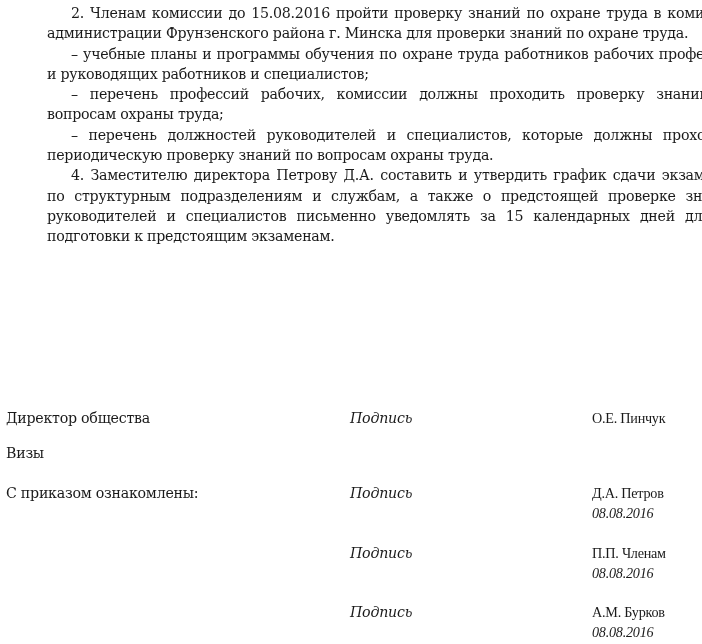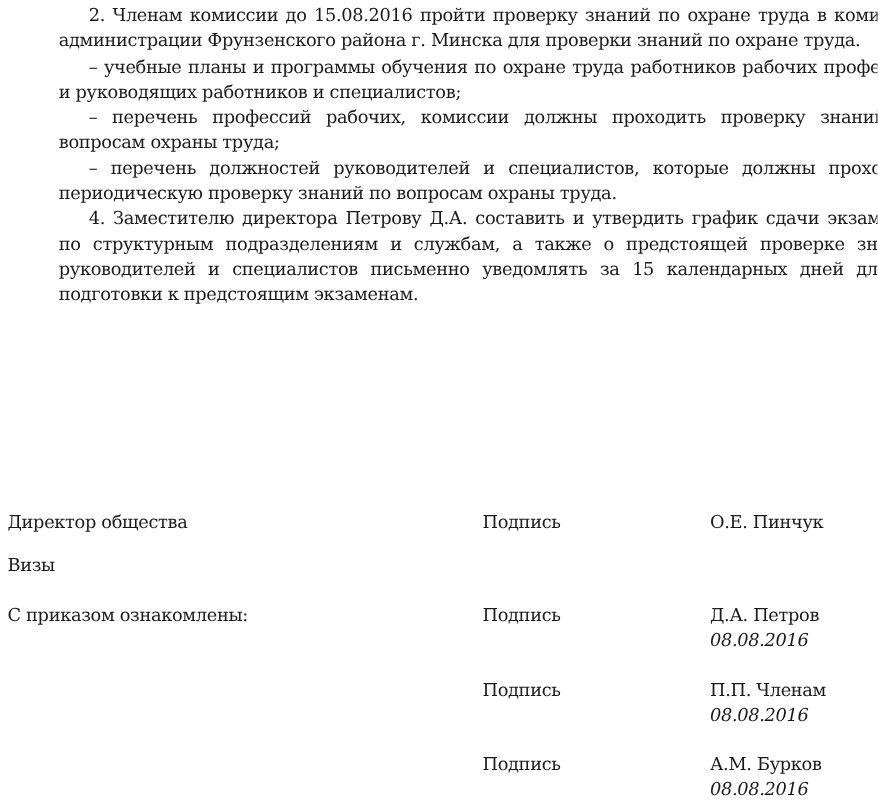--- a/index.html
+++ b/index.html
@@ -15,22 +15,22 @@
     margin-left: 41px;
   }
   .p {
     margin: 0; text-indent: 24px; text-align: justify;
   }
   .sig {
     position: absolute; left: 6px; width: 691px;
     font-size: 14.2px; line-height: 20px; letter-spacing: -0.25px;
   }
   .sig .c1 { position: absolute; left: 0; top: 0; white-space: nowrap; }
-  .sig .c2 { position: absolute; left: 380px; top: 0; white-space: nowrap; }
-  .sig .c3 { position: absolute; left: 562px; top: 0; white-space: nowrap; }
+  .sig .c2 { position: absolute; left: 344px; top: 0; font-style: italic; white-space: nowrap; }
+  .sig .c3 { position: absolute; left: 586px; top: 0; white-space: nowrap; font-family: Liberation Serif, serif; }
   .sig .c3 .date { display: block; font-style: italic; }
 </style>
 </head>
 <body>
 
 <div class="doc">
   <p class="p">2. Членам комиссии до 15.08.2016 пройти проверку знаний по охране труда в комиссии администрации Фрунзенского района г. Минска для проверки знаний по охране труда.</p>
   <p class="p">– учебные планы и программы обучения по охране труда работников рабочих профессий и руководящих работников и специалистов;</p>
   <p class="p">– перечень профессий рабочих, комиссии должны проходить проверку знаний по вопросам охраны труда;</p>
   <p class="p">– перечень должностей руководителей и специалистов, которые должны проходить периодическую проверку знаний по вопросам охраны труда.</p>

